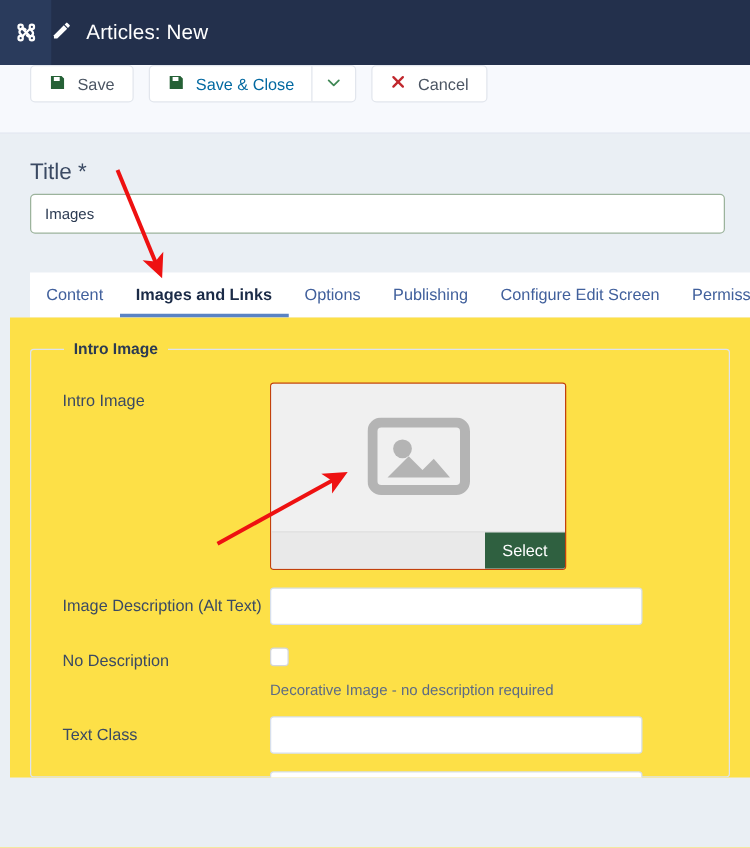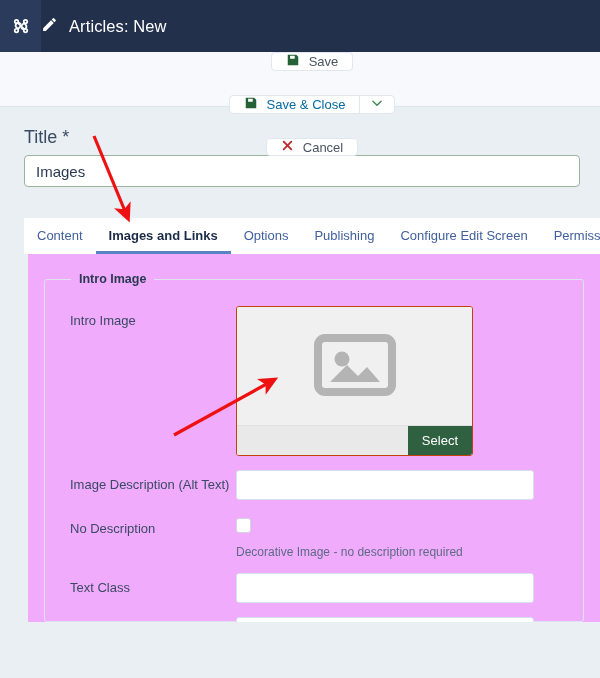--- a/index.html
+++ b/index.html
@@ -46,24 +46,23 @@
     font-size: 16.5px;
     letter-spacing: 0.1px;
   }
 
   
   .toolbar {
     height: 54px;
     background: #f7f9fd;
     border-bottom: 1px solid #dfe5ef;
     display: flex;
-    align-items: center;
+    align-items: flex-start;
     padding-left: 24px;
-    gap: 24px;
-    flex-direction: column;
+    gap: 12px;
   }
   .btn {
     background: #ffffff;
     border: 1px solid #e2e6ed;
     border-radius: 4px;
     height: 30px;
     display: inline-flex;
     align-items: center;
     padding: 0 14px;
     gap: 9px;
@@ -116,21 +115,21 @@
     display: block;
     width: 100%;
     max-width: 558px;
     height: 32px;
     box-sizing: border-box;
     border: 1px solid #9cb39c;
     border-radius: 4px;
     background: #ffffff;
     padding: 0 11px;
     font-family: "Liberation Sans", sans-serif;
-    font-size: 15px;
+    font-size: 12px;
     color: #2b3a52;
     outline: none;
   }
 
   
   .tabs-wrap {
     margin-top: 31px;
     padding-left: 24px;
     background: #eaeff4;
   }
@@ -156,22 +155,22 @@
     box-sizing: border-box;
   }
   .tab.active {
     color: #1b2b47;
     font-weight: bold;
     border-bottom: 3px solid #5a83c4;
   }
 
   
   .panel {
-    margin-left: 28px;
-    background: #f0abfc;
+    margin-left: 8px;
+    background: #fde047;
     padding: 18px 16px 0 16px;
     box-sizing: border-box;
     height: 368px;
     overflow: hidden;
   }
   fieldset.intro {
     border: 1px solid #dde3ee;
     border-radius: 3px;
     margin: 0;
     padding: 6px 14px 14px 14px;

